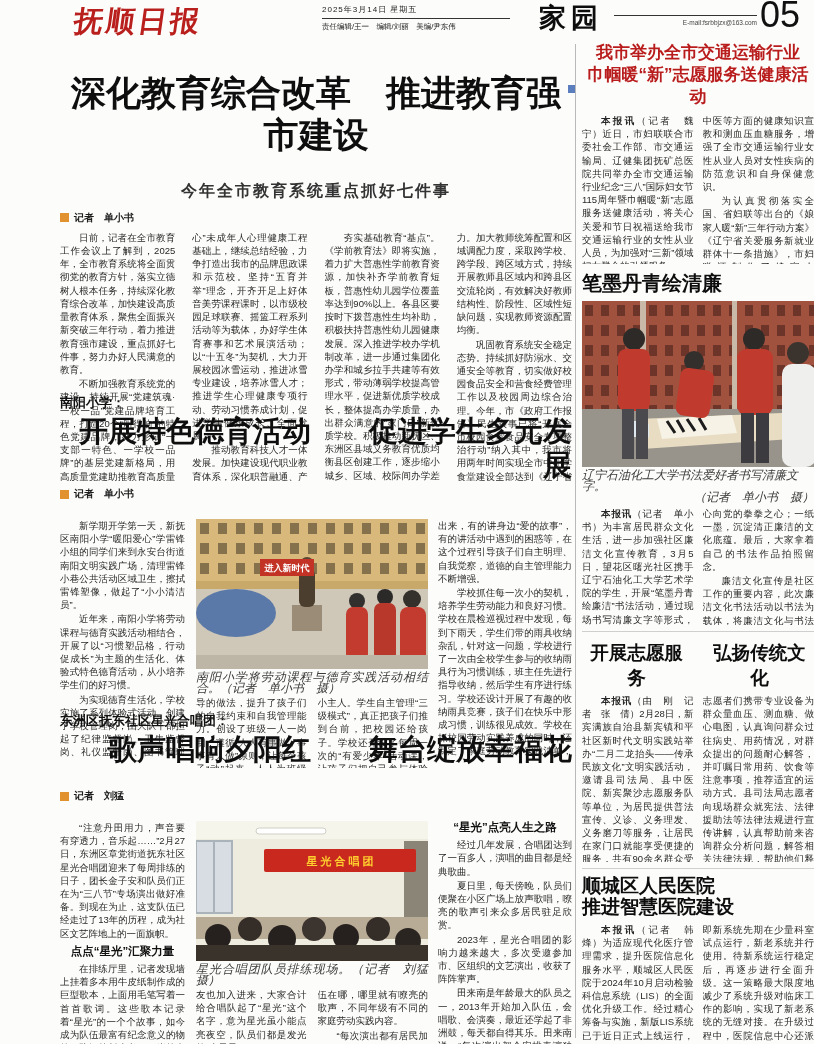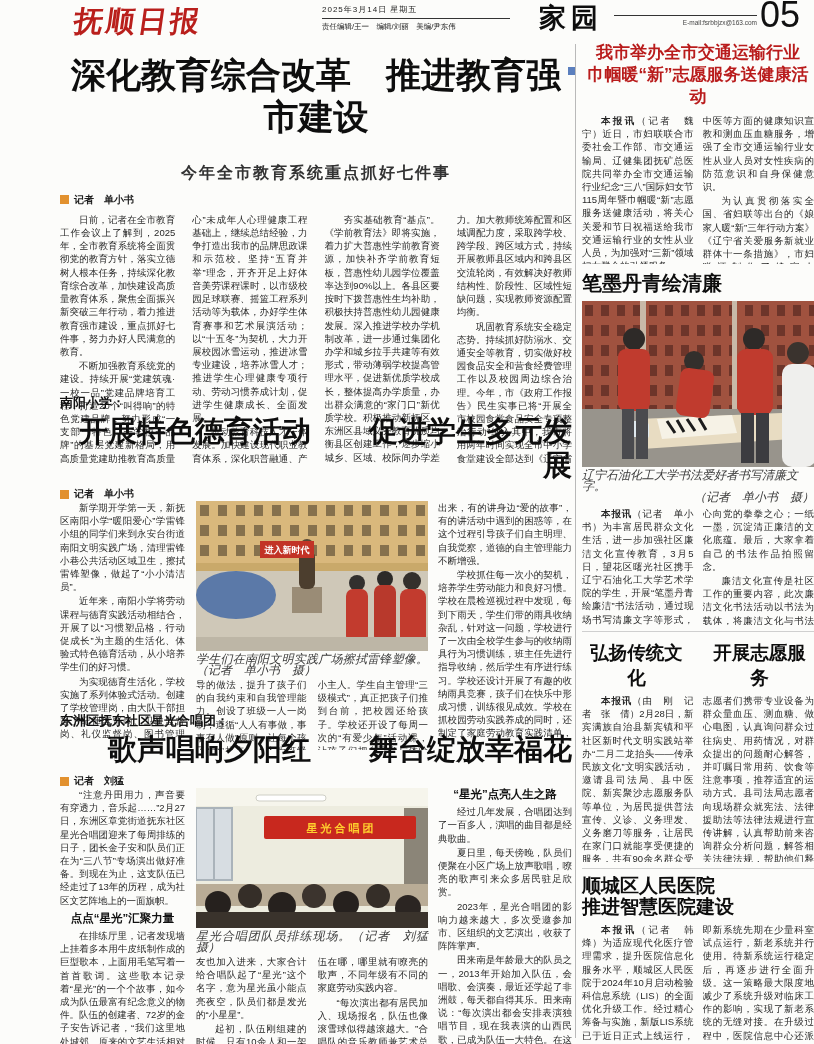--- a/index.html
+++ b/index.html
@@ -25,30 +25,30 @@
   .cols{display:flex;gap:17px;overflow:hidden;}
   .col{flex:1;overflow:hidden;}
   .flow{display:block;}
   .lead-b{font-weight:bold;}
   .byline{display:flex;align-items:center;gap:5px;font-size:10px;font-weight:bold;color:#1d1d1d;}
   .byicon{width:9px;height:9px;background:#e2912f;display:inline-block;flex:0 0 auto;}
   .caption{font-size:12px;line-height:11px;color:#3a3a3a;font-style:italic;}
   .insub{text-align:center;font-size:11.5px;font-weight:bold;margin:5px 0 4px 0;color:#111;}
   .kicker{font-size:13px;font-weight:bold;color:#111;}
   
-  #main-art{position:absolute;left:60px;top:32px;width:512px;}
+  #main-art{position:absolute;left:60px;top:50px;width:512px;}
   .h-main{position:relative;font-size:35px;line-height:42px;font-weight:bold;text-align:center;color:#0e0e0e;}
   .hl-mark{position:absolute;right:-4px;top:12px;width:8px;height:8px;background:#5b7fbe;}
   .h-sub{font-size:16px;font-weight:bold;text-align:center;color:#333;margin-top:4px;letter-spacing:2px;}
   #main-art .byline{margin-top:9px;}
   #main-art .cols{margin-top:6px;height:250px;}
   
   .sec-head h2{font-size:29px;line-height:34px;font-weight:bold;text-align:right;color:#0e0e0e;margin:2px 0 0 0;}
   #nanyang{position:absolute;left:60px;top:394px;width:512px;}
-  #nanyang .body,#choir .body{position:relative;margin-top:0;}
+  #nanyang .body,#choir .body{position:relative;margin-top:18px;}
   #nanyang .body{height:240px;}
   .abs-col1{position:absolute;left:0;top:0;width:125px;height:100%;overflow:hidden;}
   .abs-mid{position:absolute;left:136px;top:0;width:232px;height:100%;}
   .abs-col4{position:absolute;left:378px;top:0;width:134px;height:100%;overflow:hidden;}
   .midcols{display:flex;gap:11px;overflow:hidden;}
   .photo{display:block;width:100%;background:#ddd;}
   #nanyang .midcols{height:72px;margin-top:2px;}
   #choir{position:absolute;left:60px;top:712px;width:512px;}
   #choir .body{height:264px;}
   #choir .midcols{height:94px;margin-top:2px;}
@@ -141,21 +141,21 @@
           <rect x="64" y="40" width="54" height="17" fill="#c23326"></rect>
           <text x="91" y="52" text-anchor="middle" font-size="9" font-weight="bold" fill="#ffffff">进入新时代</text>
           <circle cx="161" cy="82" r="8" fill="#32302e"></circle>
           <rect x="150" y="88" width="22" height="54" rx="7" fill="#c23b2e"></rect>
           <circle cx="189" cy="78" r="8" fill="#2c2a28"></circle>
           <rect x="178" y="84" width="22" height="58" rx="7" fill="#b8392c"></rect>
           <circle cx="216" cy="80" r="9" fill="#34302c"></circle>
           <rect x="204" y="88" width="26" height="56" rx="8" fill="#c23b2e"></rect>
           <rect y="136" width="232" height="14" fill="#bdb6a6"></rect>
         </svg>
-        <div class="caption" style="margin-top:3px;">学生们在南阳文明实践广场擦拭雷锋塑像。（记者　单小书　摄）</div>
+        <div class="caption" style="margin-top:3px;">南阳小学将劳动课程与德育实践活动相结合。（记者　单小书　摄）</div>
         <div class="midcols">
           <div class="col">
               <p class="cont">导的做法，提升了孩子们的自我约束和自我管理能力。创设了班级一人一岗制，遵循“人人有事做，事事有人做”原则，让每个孩子“动”起来，人人为班级作贡献、尽义务，成为班级管理的</p>
             </div>
           <div class="col">
               <p class="cont">小主人。学生自主管理“三级模式”，真正把孩子们推到台前，把校园还给孩子。学校还开设了每周一次的“有爱少年”活动课，让孩子们把自己参与体验活动的经历和想法讲</p>
             </div>
         </div>
       </div>
       <div class="abs-col4">
@@ -163,21 +163,21 @@
           <p>学校抓住每一次小的契机，培养学生劳动能力和良好习惯。学校在晨检巡视过程中发现，每到下雨天，学生们带的雨具收纳杂乱，针对这一问题，学校进行了一次由全校学生参与的收纳雨具行为习惯训练，班主任先进行指导收纳，然后学生有序进行练习。学校还设计开展了有趣的收纳雨具竞赛，孩子们在快乐中形成习惯，训练很见成效。学校在抓校园劳动实践养成的同时，还制定了家庭劳动教育实践清单，不同年级有不同的家庭劳动实践内容。学校定期根据不同年龄段开展劳动竞赛活动，低年级进行扣扣子比赛，中年级进行收拾学习备品比赛，高年级进行擦玻璃比赛，同学们在劳动实践中做到规范中养成、体验中成长、实践中提高，培养了学生良好的行为习惯。</p>
         </div>
     </div>
   </section>
 
   <section id="choir">
     <div class="sec-head">
       <div class="kicker">东洲区抚东社区星光合唱团：</div>
       <h2 class="hserif">歌声唱响夕阳红　　舞台绽放幸福花</h2>
     </div>
-    <div class="byline" style="margin-top:8px;">
+    <div class="byline" style="margin-top:23px;">
       <span class="byicon"></span>
       <span>记者　刘猛</span>
     </div>
     <div class="body coltext">
       <div class="abs-col1">
         <p>“注意丹田用力，声音要有穿透力，音乐起……”2月27日，东洲区章党街道抚东社区星光合唱团迎来了每周排练的日子，团长金子安和队员们正在为“三八节”专场演出做好准备。到现在为止，这支队伍已经走过了13年的历程，成为社区文艺阵地上的一面旗帜。</p>
         <h4 class="insub">点点“星光”汇聚力量</h4>
         <div class="flow">
             <p>在排练厅里，记者发现墙上挂着多本用牛皮纸制作成的巨型歌本，上面用毛笔写着一首首歌词。这些歌本记录着“星光”的一个个故事，如今成为队伍最富有纪念意义的物件。队伍的创建者、72岁的金子安告诉记者，“我们这里地处城郊，原来的文艺生活相对匮乏。10多年前刚退休时，我觉得这些老同志的业余生活应该丰富多彩一些。正好我爱好文艺，就决定成立一支社区合唱队，人多人少无所谓，只要高兴就行，还能为社区文化建设发挥余热。”</p>
           </div>
@@ -287,22 +287,22 @@
             <p class="cont">心向党的拳拳之心；一纸一墨，沉淀清正廉洁的文化底蕴。最后，大家拿着自己的书法作品拍照留念。</p>
             <p>廉洁文化宣传是社区工作的重要内容，此次廉洁文化书法活动以书法为载体，将廉洁文化与书法艺术有机融合，营造了“人人思廉、人人学廉、人人促廉”的廉洁文化氛围。</p>
           </div>
       </div>
     </section>
 
     <div class="sep"></div>
 
     <section>
       <div class="art3-heads">
+        <h3>开展志愿服务</h3>
         <h3>弘扬传统文化</h3>
-        <h3>开展志愿服务</h3>
       </div>
       <div class="cols coltext" style="height:168px;">
         <div class="col">
           <p class="lead"><span class="lead-b">本报讯</span><span>（由　刚　记者　张　倩）2月28日，新宾满族自治县新宾镇和平社区新时代文明实践站举办“二月二龙抬头——传承民族文化”文明实践活动，邀请县司法局、县中医院、新宾聚沙志愿服务队等单位，为居民提供普法宣传、义诊、义务理发、义务磨刀等服务，让居民在家门口就能享受便捷的服务，共有90余名群众受益。</span></p>
         </div>
         <div class="col">
             <p class="cont">志愿者们携带专业设备为群众量血压、测血糖、做心电图，认真询问群众过往病史、用药情况，对群众提出的问题耐心解答，并叮嘱日常用药、饮食等注意事项，推荐适宜的运动方式。县司法局志愿者向现场群众就宪法、法律援助法等法律法规进行宣传讲解，认真帮助前来咨询群众分析问题，解答相关法律法规，帮助他们释疑解惑，提供切实有用的帮助。</p>
           </div>
       </div>
     </section>

